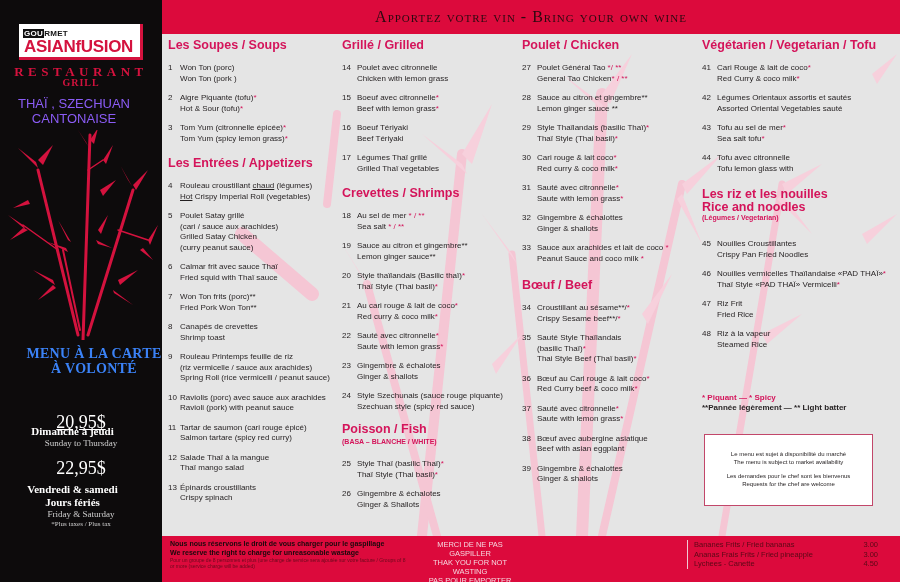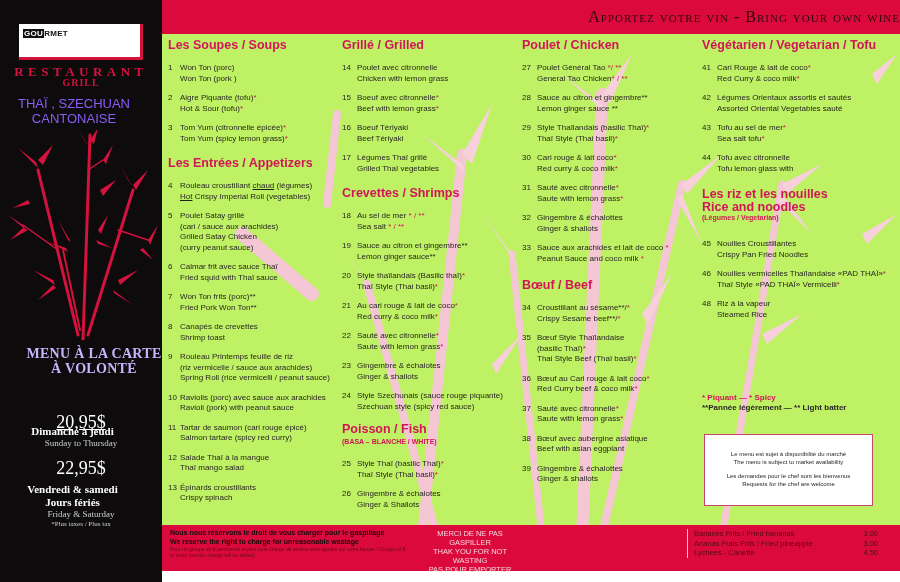--- a/index.html
+++ b/index.html
@@ -10,36 +10,36 @@
   .left-panel { position: absolute; left: 0; top: 0; width: 162px; height: 582px; background: #0d0b0c; color: #fff; }
   .logo-box { position: absolute; left: 19px; top: 24px; width: 124px; height: 36px; background: #fff; border-right: 3px solid #d4123e; border-bottom: 3px solid #d4123e; }
   .logo-gourmet { position: absolute; left: 4px; top: 5px; font-size: 8px; font-weight: bold; letter-spacing: 0.3px; }
   .logo-gourmet .gou { background: #111; color: #fff; padding: 0 1px; }
   .logo-gourmet .rmet { color: #111; }
   .logo-name { position: absolute; left: 5px; top: 13px; font-size: 17px; font-weight: bold; color: #d4123e; letter-spacing: -0.3px; }
   .restaurant { position: absolute; left: 0; width: 162px; top: 64px; text-align: center; font-family: "Liberation Serif", serif; color: #d4123e; font-size: 13px; font-weight: bold; letter-spacing: 4.5px; }
   .grill { position: absolute; left: 0; width: 162px; top: 77px; text-align: center; font-family: "Liberation Serif", serif; color: #d4123e; font-size: 10px; font-weight: bold; letter-spacing: 1px; }
   .cuisine { position: absolute; left: 0; width: 148px; top: 96px; text-align: center; font-size: 13px; line-height: 15px; font-family: "Liberation Sans", sans-serif; color: #8b5cf6; }
   .bamboo-left { position: absolute; left: 8px; top: 130px; width: 150px; height: 210px; }
-  .formule { position: absolute; left: 0; width: 188px; top: 346px; text-align: center; font-family: "Liberation Serif", serif; font-weight: bold; color: #c4b5fd; font-size: 14px; line-height: 15px; letter-spacing: 0.3px; }
+  .formule { position: absolute; left: 0; width: 188px; top: 346px; text-align: center; font-family: "Liberation Serif", serif; font-weight: bold; color: #3b82f6; font-size: 14px; line-height: 15px; letter-spacing: 0.3px; }
   .price1, .price2 { position: absolute; left: 0; width: 162px; text-align: center; font-family: "Liberation Serif", serif; font-size: 18px; color: #fff; }
   .price1 { top: 412px; text-decoration: underline; }
   .price2 { top: 458px; }
   .days-fr { position: absolute; left: 0; width: 145px; text-align: center; font-family: "Liberation Serif", serif; font-weight: bold; font-size: 11px; line-height: 13px; color: #fff; }
   .days-en { position: absolute; left: 0; width: 162px; text-align: center; font-family: "Liberation Serif", serif; font-size: 9px; color: #cfcfcf; }
   .d1 { top: 425px; } .e1 { top: 438px; }
   .d2 { top: 483px; } .e2 { top: 509px; }
   .tax { position: absolute; left: 0; width: 162px; top: 520px; text-align: center; font-family: "Liberation Serif", serif; font-size: 7px; color: #cfcfcf; }
 
   
   .top-banner { position: absolute; left: 162px; top: 0; width: 738px; height: 34px; background: #dc0a3c; }
-  .top-banner .title { position: absolute; left: 0; width: 738px; top: 8px; text-align: right; font-family: "Liberation Serif", serif; font-size: 16px; letter-spacing: 1px; color: #2a0a10; font-variant: small-caps; }
+  .top-banner .title { position: absolute; left: 0; width: 738px; top: 8px; text-align: center; font-family: "Liberation Serif", serif; font-size: 16px; letter-spacing: 1px; color: #2a0a10; font-variant: small-caps; }
 
   
-  .main { position: absolute; left: 162px; top: 34px; width: 738px; height: 502px; background: #bef264; overflow: hidden; }
+  .main { position: absolute; left: 162px; top: 34px; width: 738px; height: 502px; background: #e5e5e5; overflow: hidden; }
   .bamboo-bg { position: absolute; left: 0; top: 0; width: 738px; height: 502px; }
   .col { position: absolute; top: 4px; }
   .col1 { left: 6px; width: 172px; }
   .col2 { left: 180px; width: 180px; }
   .col3 { left: 360px; width: 180px; }
   .col4 { left: 540px; width: 196px; }
   .sec-title { color: #d4145a; font-weight: bold; font-size: 12.5px; line-height: 15px; margin-bottom: 10px; }
   .sec-sub { color: #d4145a; font-weight: bold; font-size: 7px; margin-top: -9px; margin-bottom: 14px; }
   .item { display: flex; font-size: 8px; line-height: 10.5px; margin-bottom: 9px; position: relative; }
   .item .num { width: 12px; flex-shrink: 0; }
@@ -47,37 +47,38 @@
   .item .txt div { white-space: nowrap; }
   .star { color: #d4145a; }
   .u { text-decoration: underline; }
 
   .legend { position: absolute; left: 540px; top: 359px; font-size: 8px; line-height: 10px; font-weight: bold; }
   .legend .l1 { color: #d4145a; }
   .notice { position: absolute; left: 542px; top: 400px; width: 169px; height: 72px; border: 1px solid #c2476a; background: #fff; text-align: center; font-size: 6px; line-height: 8px; padding-top: 15px; }
   .notice .gap { height: 6px; }
 
   
-  .bottom { position: absolute; left: 162px; top: 525px; width: 738px; height: 46px; background: #dc0a3c; }
+  .bottom { position: absolute; left: 162px; top: 536px; width: 738px; height: 46px; background: #dc0a3c; }
   .b-warn { position: absolute; left: 8px; top: 3px; width: 240px; color: #1a0a0c; }
   .b-warn .w1, .b-warn .w2 { font-size: 7px; font-weight: bold; line-height: 9px; white-space: nowrap; }
   .b-warn .w3 { font-size: 5px; line-height: 6px; color: #6b0a1d; }
   .b-thanks { position: absolute; left: 258px; top: 4px; width: 100px; text-align: center; color: #f4d6de; font-size: 7.5px; line-height: 9px; }
   .b-drinks { position: absolute; left: 372px; top: 4px; width: 160px; font-size: 7.5px; line-height: 9.5px; color: #5a0916; }
   .b-desserts { position: absolute; left: 525px; top: 4px; width: 200px; font-size: 7.5px; line-height: 9.5px; color: #5a0916; border-left: 1.5px solid #f0c9d3; padding-left: 6px; }
   .row { display: flex; justify-content: space-between; white-space: nowrap; }
   .b-drinks .row { width: 120px; }
   .b-desserts .row { width: 184px; }
 </style>
 </head>
 <body>
 
 <div class="left-panel">
   <div class="logo-box">
     <div class="logo-gourmet"><span class="gou">GOU</span><span class="rmet">RMET</span></div>
+    <div class="logo-name">ASIANfUSION</div>
   </div>
   <div class="restaurant">RESTAURANT</div>
   <div class="grill">GRILL</div>
   <div class="cuisine">
     <div>THAÏ , SZECHUAN</div>
     <div>CANTONAISE</div>
   </div>
   <svg class="bamboo-left" viewBox="0 0 150 210">
     <g stroke="#d4123e" stroke-linecap="round" fill="none">
       <path d="M75 210 L82 5" stroke-width="3"></path>
@@ -419,21 +420,21 @@
     <div class="item">
         <span class="num">34</span>
         <div class="txt" style="margin-left:3px">
           <div><span>Croustillant au sésame**/</span><span class="star">*</span></div>
           <div><span>Crispy Sesame beef**/</span><span class="star">*</span></div>
         </div>
       </div>
     <div class="item">
         <span class="num">35</span>
         <div class="txt" style="margin-left:3px">
-          <div>Bœuf Style Thaïlandaise</div>
+          <div>Sauté Style Thaïlandais</div>
           <div><span>(basilic Thaï)</span><span class="star">*</span></div>
           <div><span>Thai Style Beef (Thaï basil)</span><span class="star">*</span></div>
         </div>
       </div>
     <div class="item">
         <span class="num">36</span>
         <div class="txt" style="margin-left:3px">
           <div><span>Bœuf au Cari rouge &amp; lait coco</span><span class="star">*</span></div>
           <div><span>Red Curry beef &amp; coco milk</span><span class="star">*</span></div>
         </div>
@@ -502,20 +503,27 @@
         <div class="txt" style="margin-left:3px">
           <div>Nouilles Croustillantes</div>
           <div>Crispy Pan Fried Noodles</div>
         </div>
       </div>
     <div class="item">
         <span class="num">46</span>
         <div class="txt" style="margin-left:3px">
           <div><span>Nouilles vermicelles Thaïlandaise «PAD THAÏ»</span><span class="star">*</span></div>
           <div><span>Thaï Style «PAD THAÏ» Vermicelli</span><span class="star">*</span></div>
+        </div>
+      </div>
+    <div class="item">
+        <span class="num">47</span>
+        <div class="txt" style="margin-left:3px">
+          <div>Riz Frit</div>
+          <div>Fried Rice</div>
         </div>
       </div>
     <div class="item">
         <span class="num">48</span>
         <div class="txt" style="margin-left:3px">
           <div>Riz à la vapeur</div>
           <div>Steamed Rice</div>
         </div>
       </div>
   </div>

